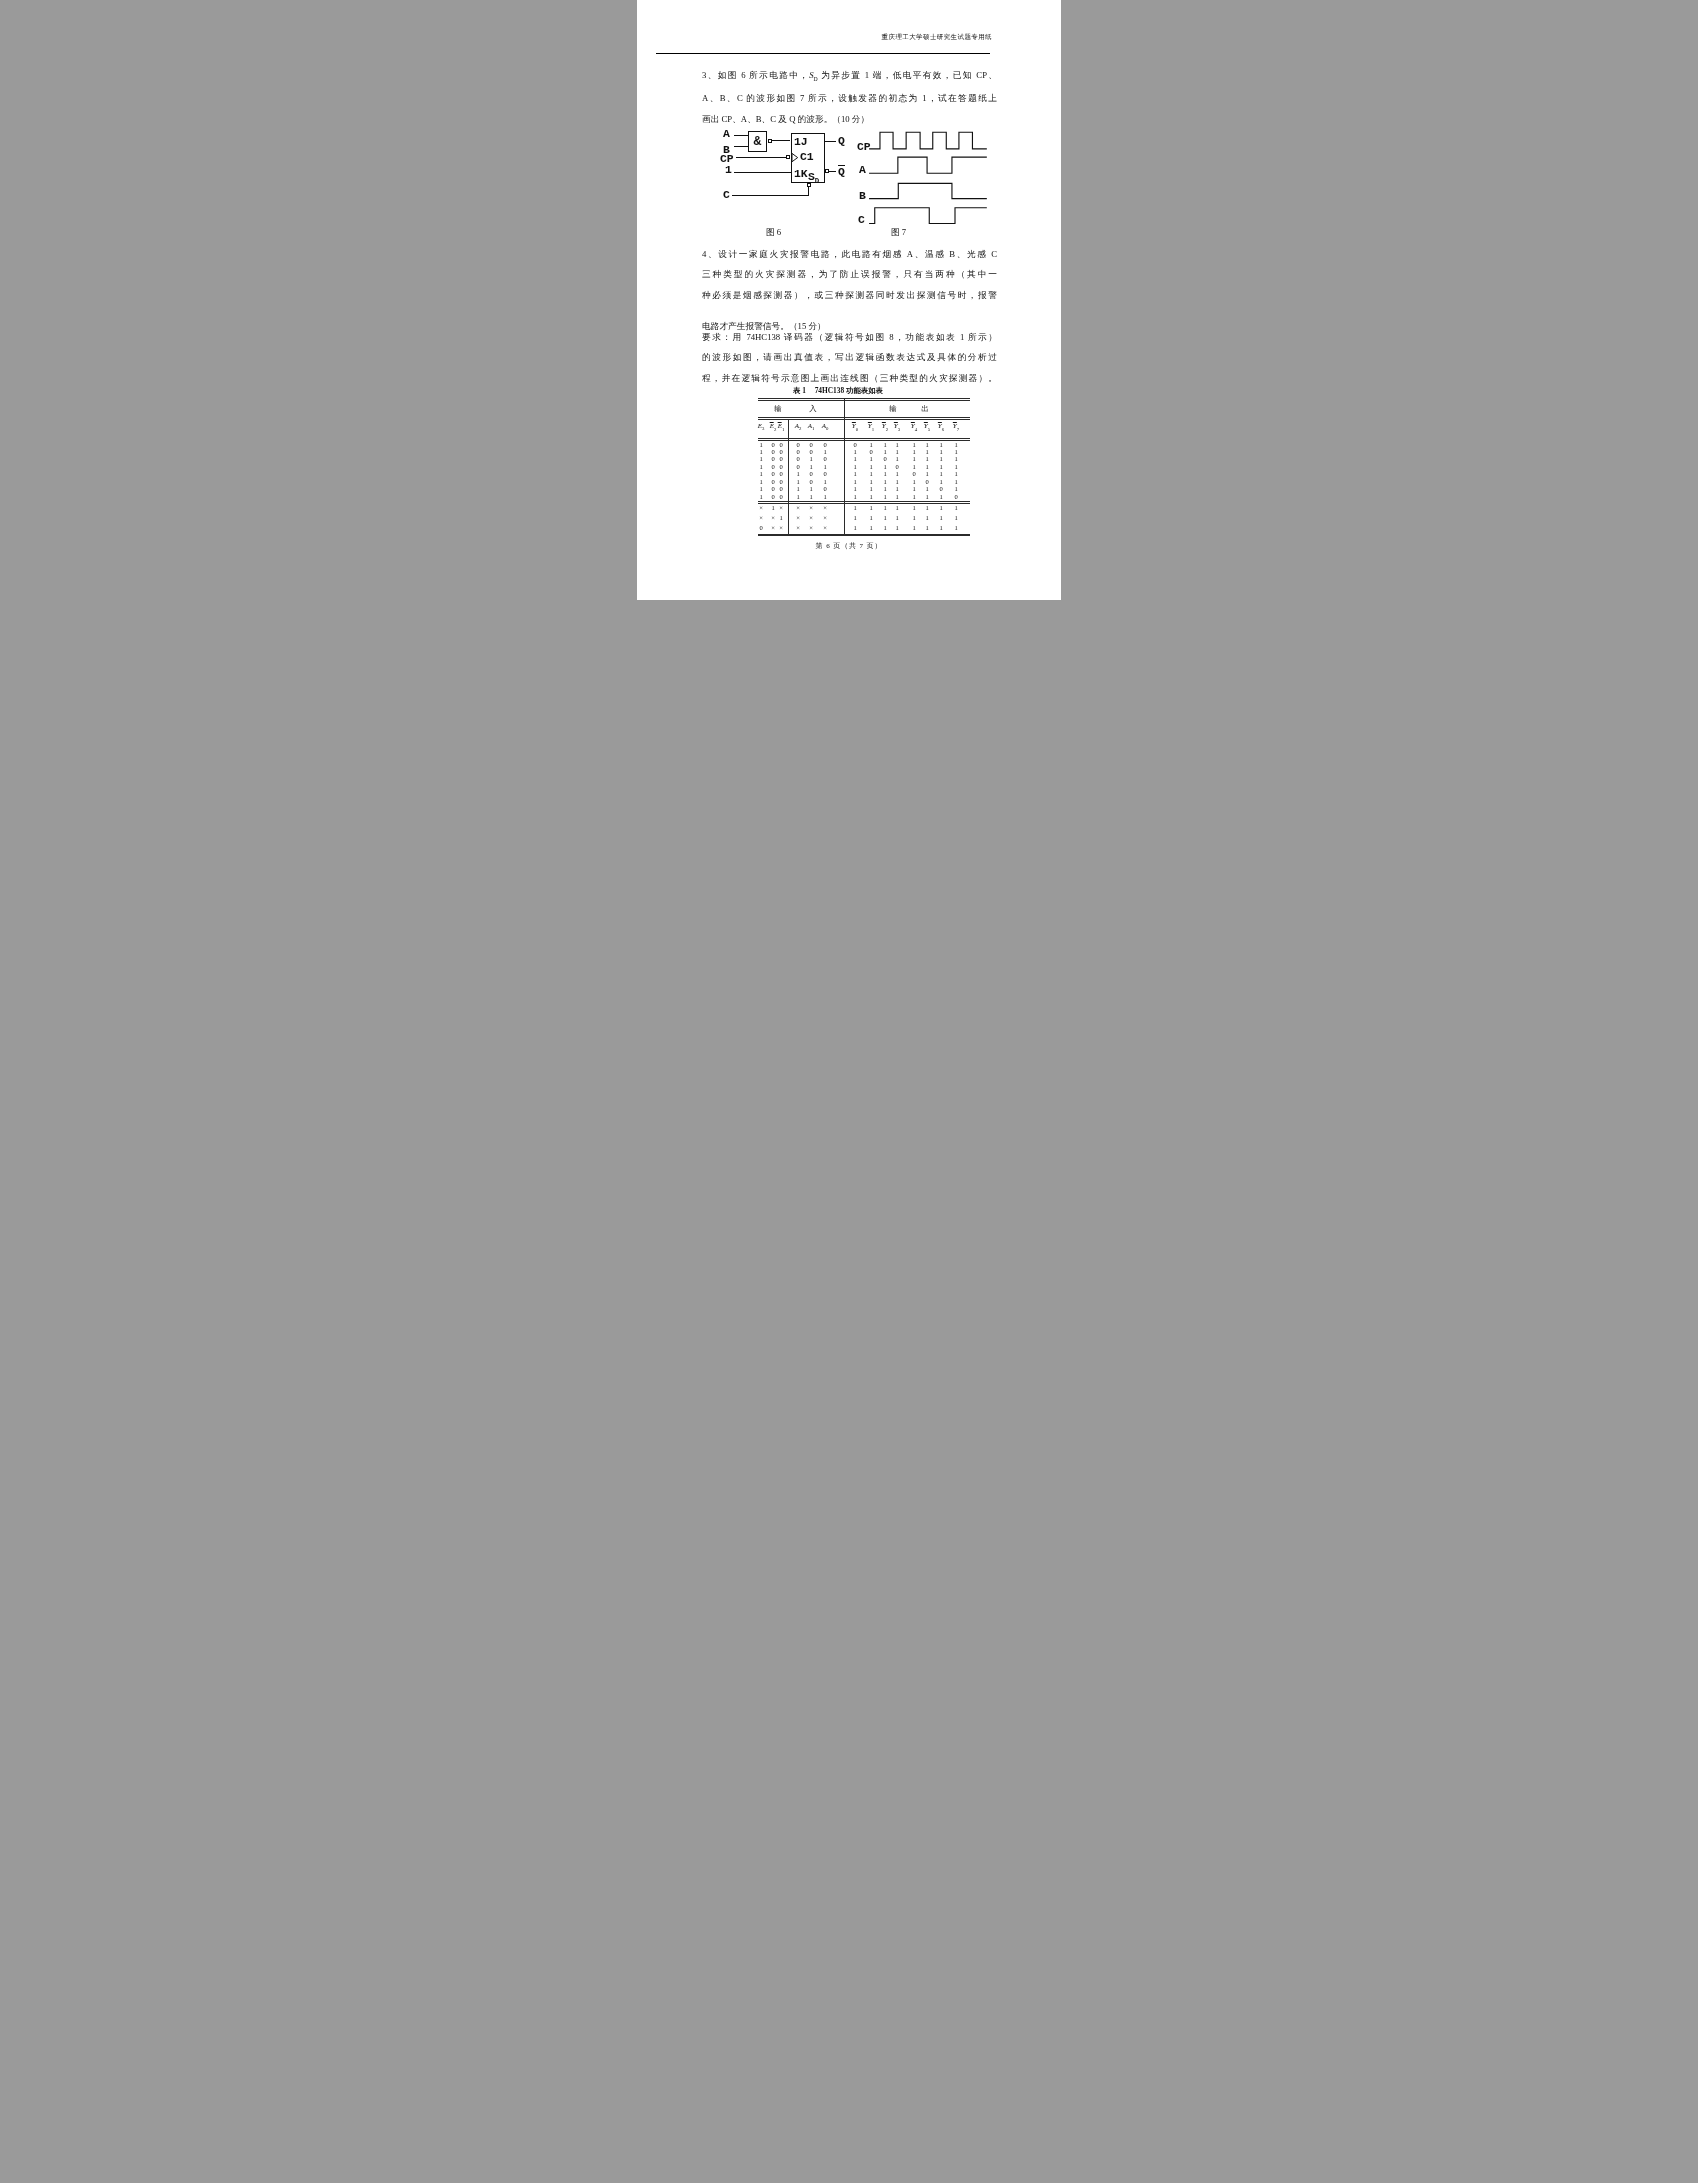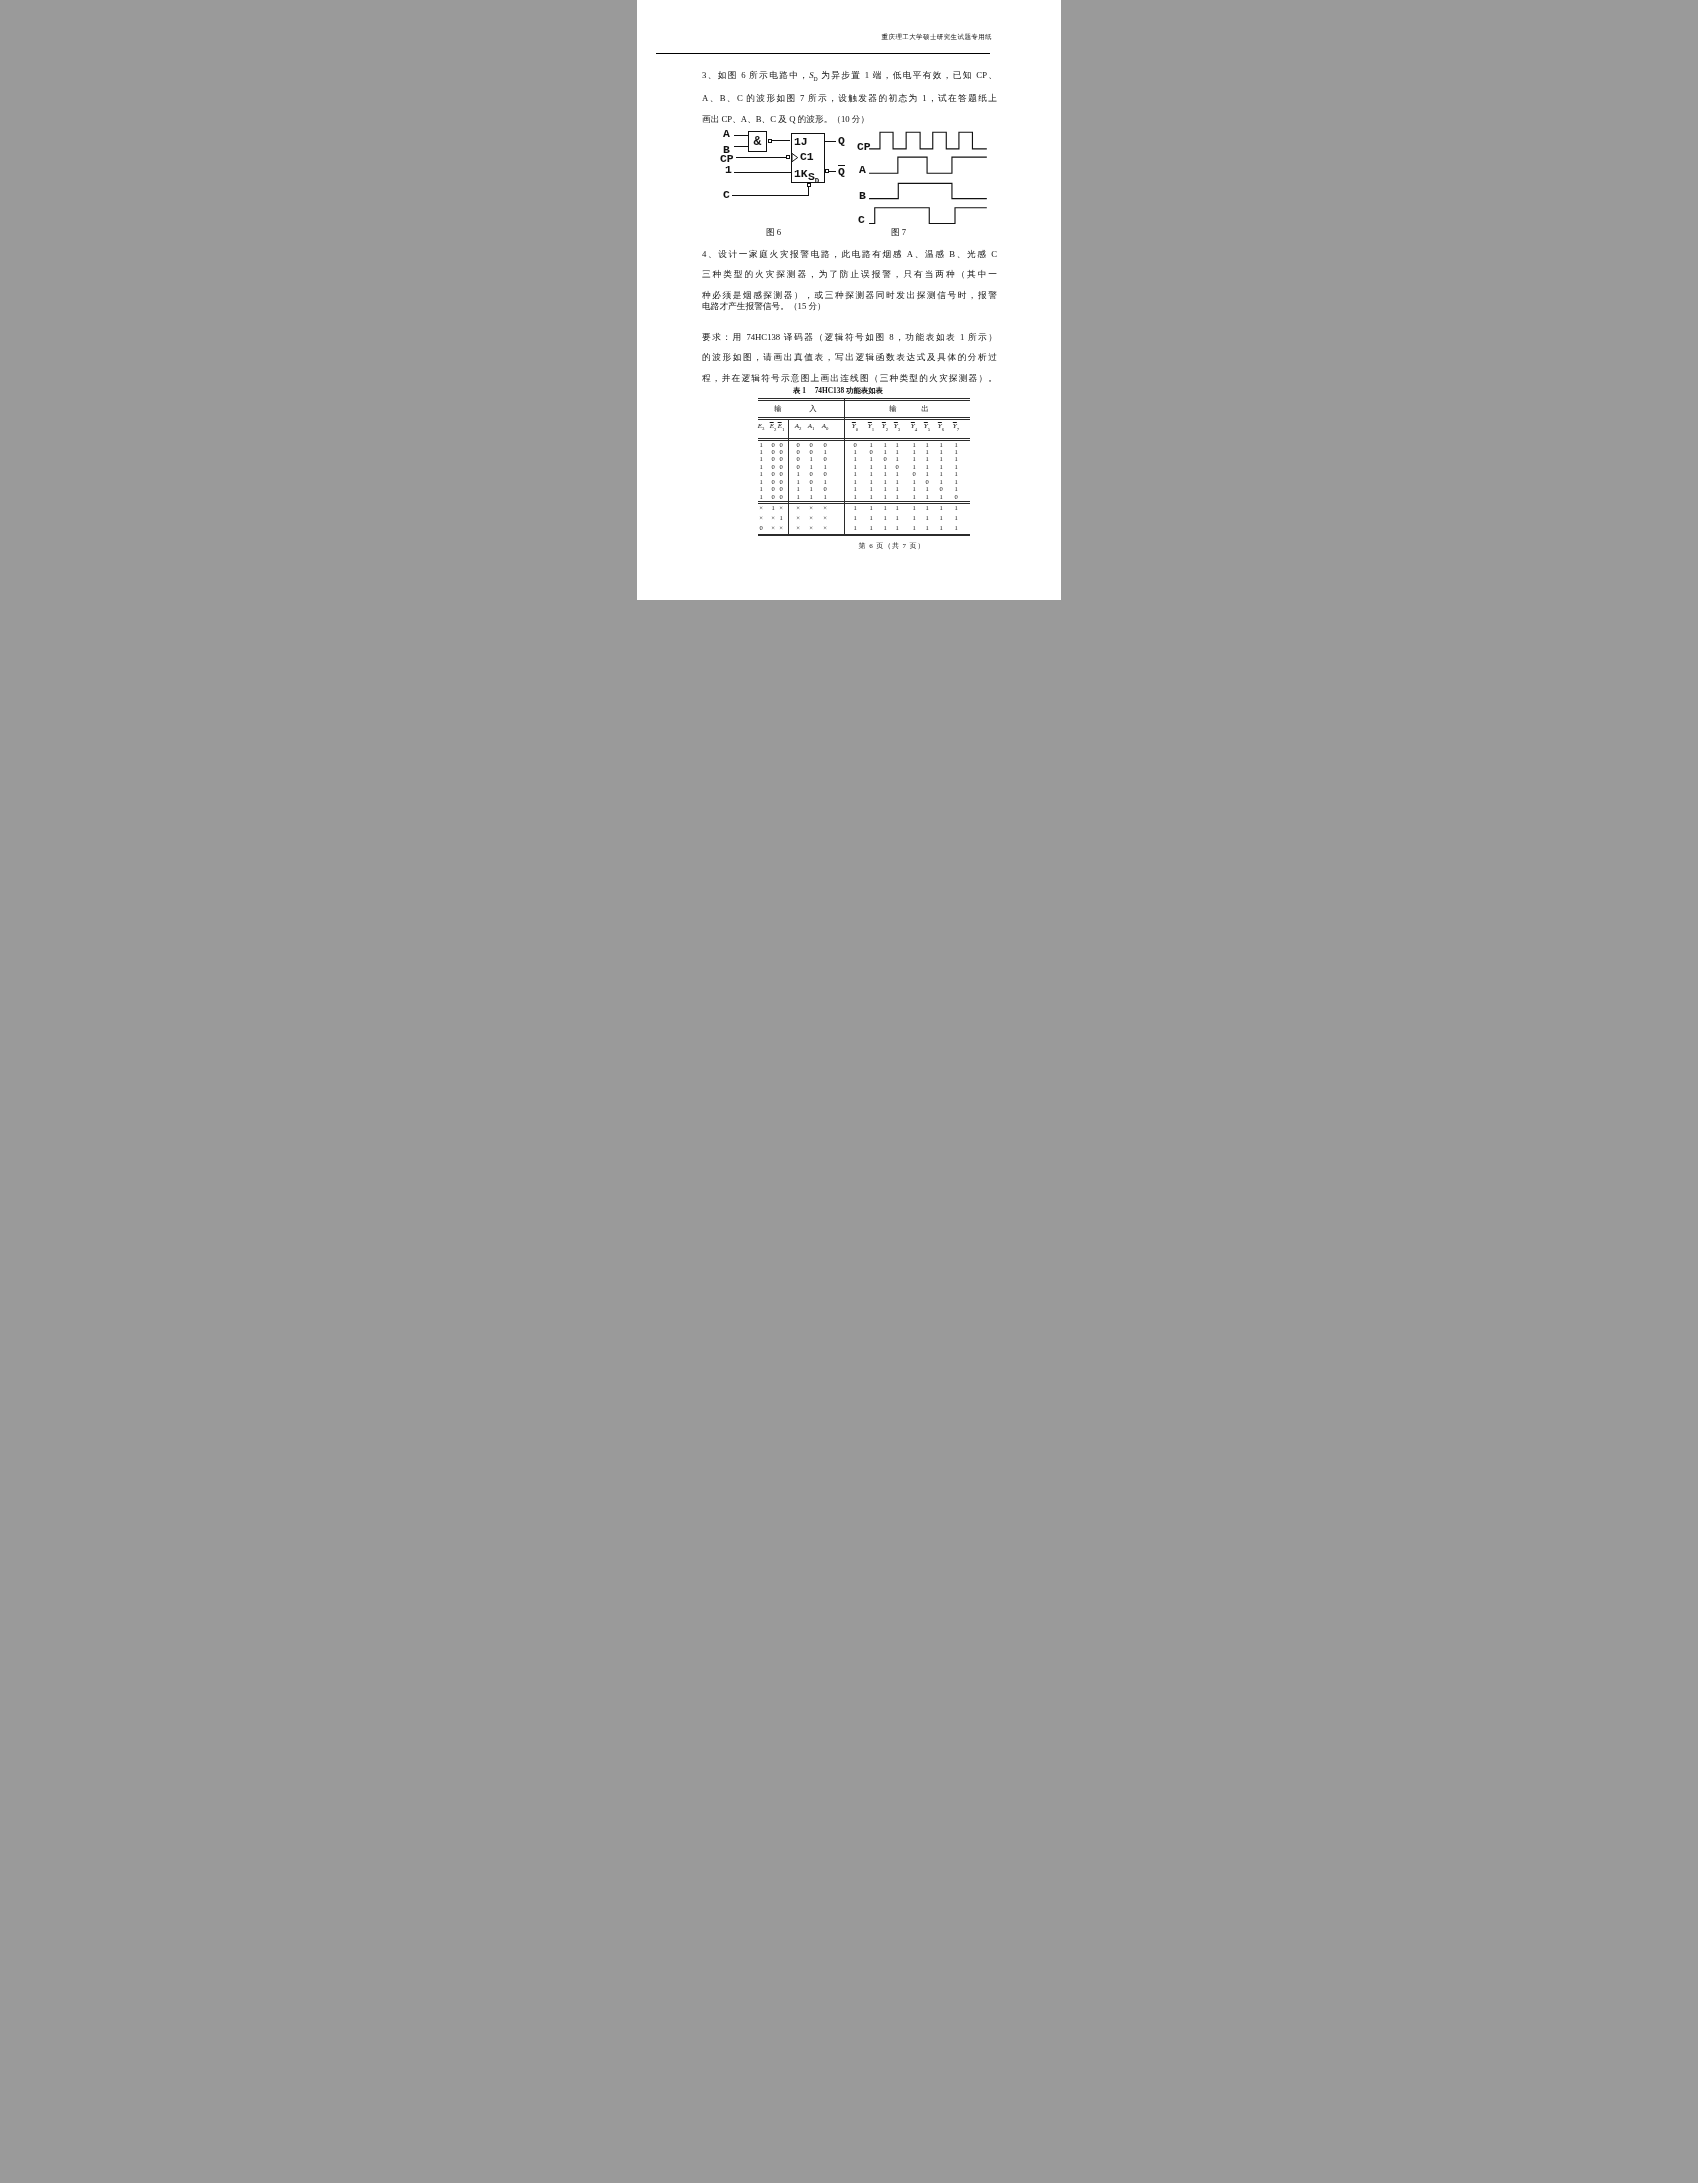--- a/index.html
+++ b/index.html
@@ -42,21 +42,21 @@
   .vr  { position:absolute; width:0.4px; background:#2b2b2b; }
   .tgh { position:absolute; transform:translateX(-50%); font-size:7.4px; top:404px; }
   .tch { position:absolute; transform:translateX(-50%); top:422px; font-size:7px;
          font-family:"Liberation Serif", serif; white-space:nowrap; }
   .tch sub { font-size:4.8px; font-style:normal; }
   .ov  { display:inline-block; border-top:0.9px solid #111; padding-top:0.4px; line-height:1.1; }
   .tc  { position:absolute; transform:translateX(-50%); font-size:6.5px; line-height:7.4px;
          font-family:"Liberation Serif", serif; }
 
   .footer { position:absolute; top:541px; left:0; width:100%; text-align:center;
-            font-size:7px; letter-spacing:0.9px;padding-left:43px; }
+            font-size:7px; letter-spacing:0.9px; }
 </style>
 </head>
 <body>
 
 <div class="page">
 
   <div class="hd-title">重庆理工大学硕士研究生试题专用纸</div>
   <div class="hd-rule"></div>
 
   <div class="txt" style="top:70px"><span>3、如图 6 所示电路中，</span><span class="ital">S</span><sub>D</sub><span> 为异步置 1 端，低电平有效，已知 CP、</span></div>
@@ -115,21 +115,21 @@
         <polyline points="532,511 545,511 545,475 670,475 670,511 729,511 729,475 802,475"></polyline>
       </svg>
   </div>
 
   <div class="cap" style="left:117px">图 6</div>
   <div class="cap" style="left:242px">图 7</div>
 
   <div class="txt" style="top:249px">4、设计一家庭火灾报警电路，此电路有烟感 A、温感 B、光感 C</div>
   <div class="txt" style="top:269px">三种类型的火灾探测器，为了防止误报警，只有当两种（其中一</div>
   <div class="txt" style="top:290px">种必须是烟感探测器），或三种探测器同时发出探测信号时，报警</div>
-  <div class="txt short" style="top:301px">电路才产生报警信号。（15 分）</div>
+  <div class="txt short" style="top:321px">电路才产生报警信号。（15 分）</div>
   <div class="txt" style="top:332px">要求：用 74HC138 译码器（逻辑符号如图 8，功能表如表 1 所示）</div>
   <div class="txt" style="top:352px">的波形如图，请画出真值表，写出逻辑函数表达式及具体的分析过</div>
   <div class="txt" style="top:373px">程，并在逻辑符号示意图上画出连线图（三种类型的火灾探测器）。</div>
 
   <div class="ttitle"><span>表 1</span><span class="gap"></span><span>74HC138 功能表如表</span></div>
 
   <div>
 
     <div class="hr1" style="top:398px"></div>
     <div class="hr1" style="top:400px"></div>

